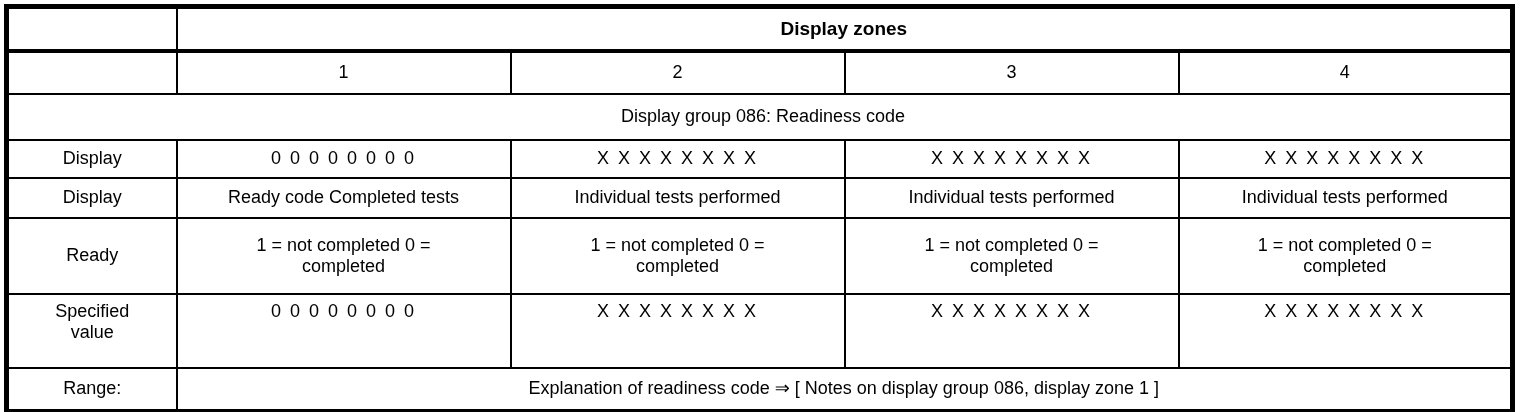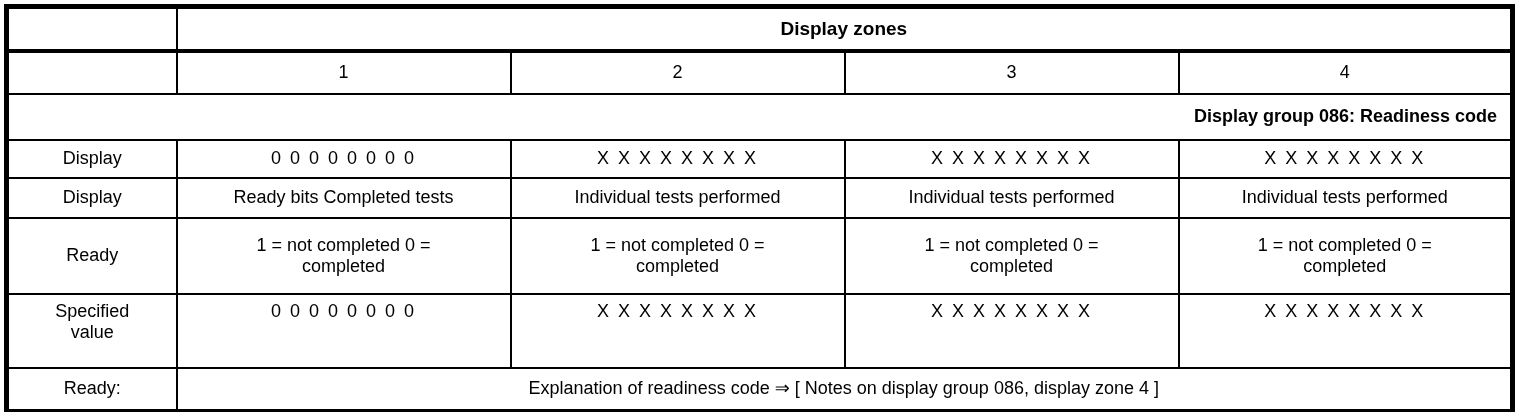--- a/index.html
+++ b/index.html
@@ -16,21 +16,21 @@
   table.grid {
     border-collapse: collapse;
     table-layout: fixed;
     width: 1508px;
     background: #ffffff;
   }
   table.grid td {
     border: 2px solid #000000;
     text-align: center;
     vertical-align: middle;
-    padding: 0 13px;
+    padding: 0 0;
     font-size: 18px;
     line-height: 1.18;
     overflow: hidden;
   }
   table.grid {
     border: 5px solid #000000;
   }
   col.c-label { width: 170px; }
   col.c-zone  { width: 334px; }
 
@@ -38,23 +38,22 @@
     border-bottom: 4px solid #000000;
     height: 40px;
   }
   tr.row-header .title {
     font-weight: bold;
     font-size: 19px;
   }
   tr.row-zones td { height: 40px; font-size: 18px; }
   tr.row-group td {
     height: 44px;
-    text-align: right;
+    text-align: center;
     padding-left: 7px;
-    font-weight: bold;
   }
   tr.row-display1 td { height: 36px; }
   tr.row-display2 td { height: 38px; }
   tr.row-range td   { height: 74px; }
   tr.row-specified td {
     height: 66px;
     vertical-align: top;
     padding-top: 6px;
     text-align: center;
   }
@@ -97,21 +96,21 @@
     <tr class="row-display1">
       <td>Display</td>
       <td class="spaced">0 0 0 0 0 0 0 0</td>
       <td class="spaced">X X X X X X X X</td>
       <td class="spaced">X X X X X X X X</td>
       <td class="spaced">X X X X X X X X</td>
     </tr>
 
     <tr class="row-display2">
       <td>Display</td>
-      <td>Ready bits Completed tests</td>
+      <td>Ready code Completed tests</td>
       <td>Individual tests performed</td>
       <td>Individual tests performed</td>
       <td>Individual tests performed</td>
     </tr>
 
     <tr class="row-range">
       <td>Ready</td>
       <td class="preline">1 = not completed 0 =
 completed</td>
       <td class="preline">1 = not completed 0 =
@@ -125,18 +124,18 @@
     <tr class="row-specified">
       <td class="preline">Specified
 value</td>
       <td class="spaced">0 0 0 0 0 0 0 0</td>
       <td class="spaced">X X X X X X X X</td>
       <td class="spaced">X X X X X X X X</td>
       <td class="spaced">X X X X X X X X</td>
     </tr>
 
     <tr class="row-note">
-      <td>Ready:</td>
-      <td colspan="4">Explanation of readiness code ⇒ [ Notes on display group 086, display zone 4 ]</td>
+      <td>Range:</td>
+      <td colspan="4">Explanation of readiness code ⇒ [ Notes on display group 086, display zone 1 ]</td>
     </tr>
   </tbody>
     </table>
 </div>
 
 </body></html>

